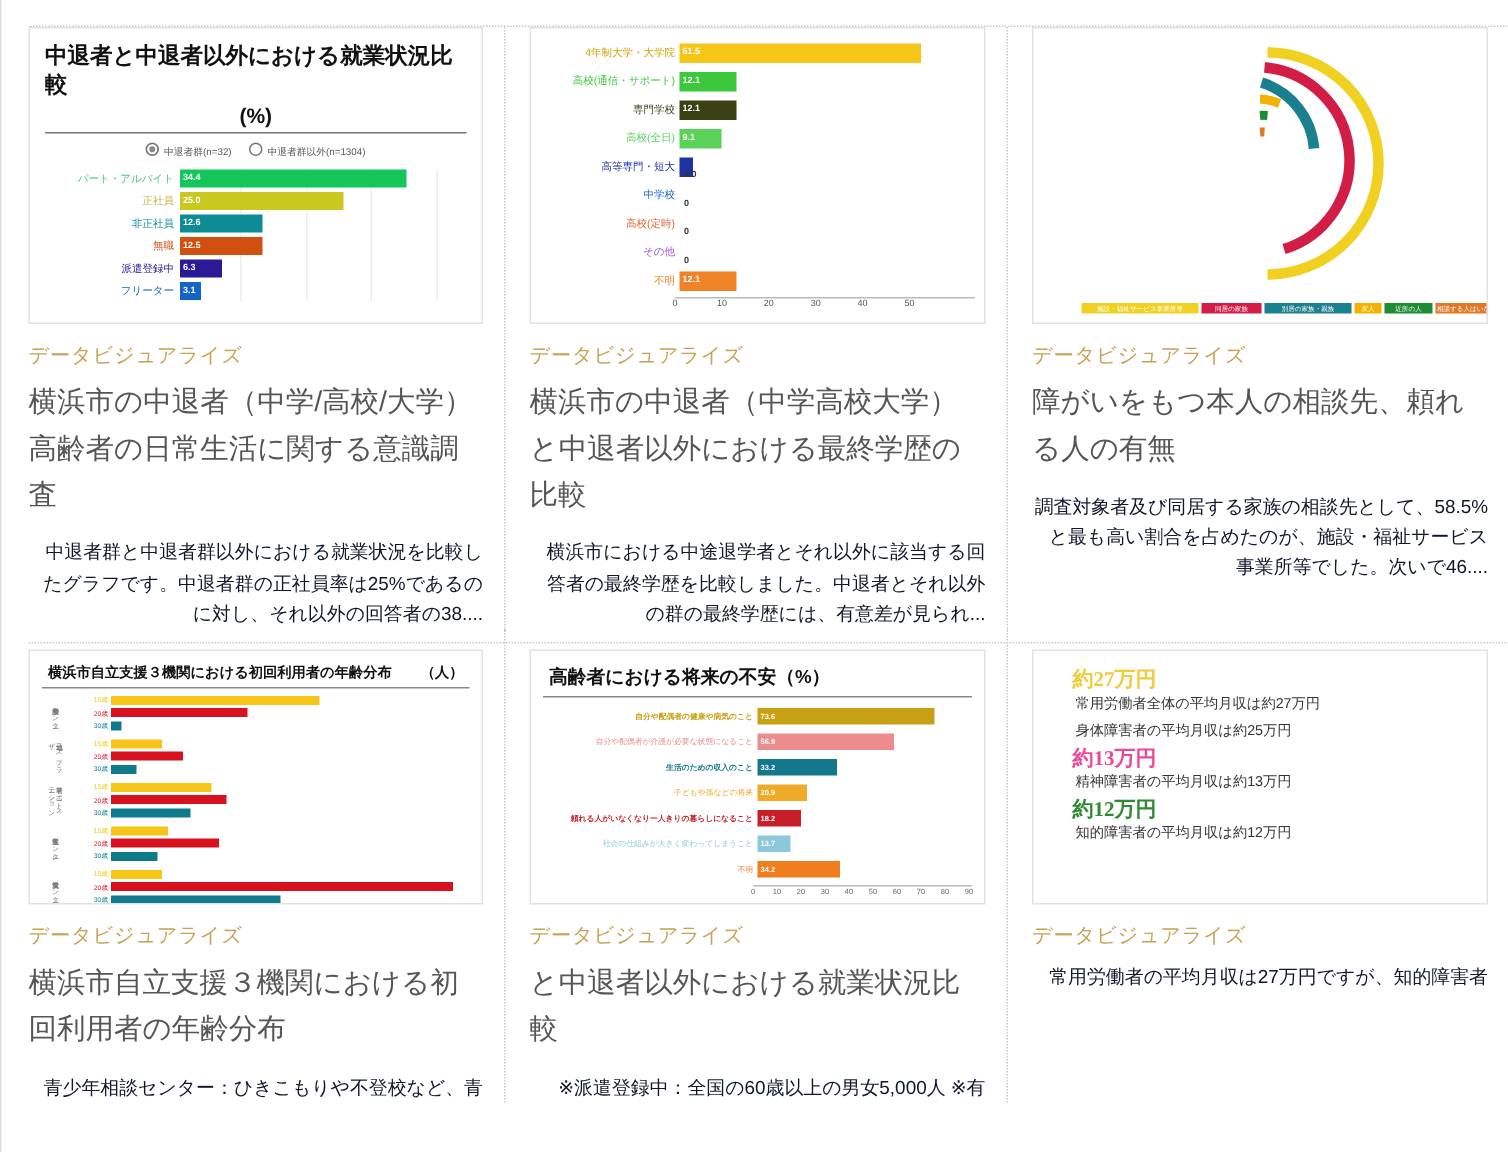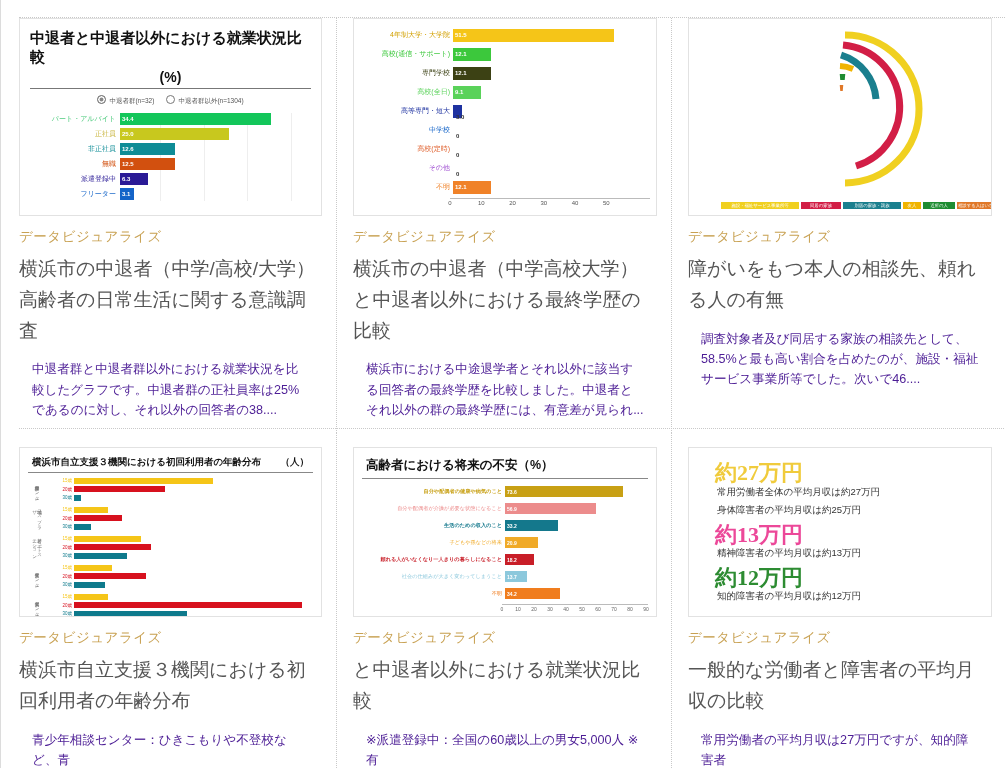--- a/index.html
+++ b/index.html
@@ -21,21 +21,21 @@
   .row-rule{position:absolute;left:18px;top:428px;width:987px;border-top:1px dotted #c9c9c9;}
 
   
   .thumb{box-sizing:border-box;background:#fff;border:1px solid #e2e2e2;
          height:198px;overflow:hidden;position:relative;}
   .thumb.wide{height:170px;}
   .thumb.pad{padding:6px 8px;}
 
   .cat{color:#c8a152;font-size:13.5px;margin:12px 0 8px;letter-spacing:.5px;}
   .title{font-size:19px;line-height:1.62;color:#555;font-weight:400;margin:0 0 12px;}
-  .desc{font-size:12.6px;line-height:1.62;color:#4c1d95;margin:13px;}
+  .desc{font-size:12.6px;line-height:1.62;color:#0f172a;margin:0;text-align:right;}
 
   
   .c1head{font-size:15px;font-weight:bold;color:#111;line-height:1.25;padding:4px 2px 0;}
   .c1pct{font-size:14px;font-weight:bold;color:#111;text-align:center;padding:2px 0 3px;}
   .c1rule{border-top:1.5px solid #777;margin:0 2px 6px;}
   .c1legend{display:flex;justify-content:center;gap:12px;font-size:6.5px;color:#555;margin-bottom:7px;align-items:center;}
   .radio{display:inline-block;width:7px;height:7px;border-radius:50%;border:1.2px solid #777;margin-right:3px;vertical-align:-1px;}
   .radio.on{background:#888;box-shadow:inset 0 0 0 1.5px #fff;}
   .c1plot{position:relative;padding-left:0;}
   .c1plot .gl{position:absolute;top:0;bottom:0;width:1px;background:#eee;}
@@ -76,21 +76,21 @@
            padding:3px 4px 4px;margin-bottom:6px;}
   .c5row{display:flex;align-items:center;height:13px;margin-bottom:4px;}
   .c5lab{width:140px;text-align:right;font-size:5.2px;padding-right:3px;white-space:nowrap;}
   .c5bar{height:11px;position:relative;}
   .c5val{position:absolute;left:2px;top:50%;transform:translateY(-50%);font-size:5px;color:#fff;font-weight:bold;}
   .c5axis{margin-left:140px;border-top:1px solid #bbb;position:relative;height:9px;}
   .c5axis span{position:absolute;top:1px;font-size:5px;color:#666;transform:translateX(-50%);}
 
   
   .kpi{padding:12px 0 0 26px;}
-  .kpi .big{font-family:"Liberation Serif","DejaVu Serif",serif;font-size:22px;font-weight:bold;line-height:1.15;}
+  .kpi .big{font-family:"Liberation Serif","DejaVu Serif",serif;font-size:14px;font-weight:bold;line-height:1.15;}
   .kpi .sub{font-size:9.5px;color:#333;margin:0 0 5px 2px;}
 </style>
 </head>
 <body>
 
 <div class="page">
   <div class="top-rule"></div>
   <div class="row-rule"></div>
 
   <div class="grid">
@@ -406,19 +406,18 @@
               <div class="big" style="color: rgb(240, 203, 60);">約27万円</div>
               <div class="sub">常用労働者全体の平均月収は約27万円</div>
               <div class="sub">身体障害者の平均月収は約25万円</div>
               <div class="big" style="color: #ec4899;">約13万円</div>
               <div class="sub">精神障害者の平均月収は約13万円</div>
               <div class="big" style="color: rgb(45, 140, 50);">約12万円</div>
               <div class="sub">知的障害者の平均月収は約12万円</div>
             </div>
         </div>
         <div class="cat">データビジュアライズ</div>
-        <div class="title">一般的な労働者と障害者の平均月収の比較</div>
         <div class="desc">常用労働者の平均月収は27万円ですが、知的障害者</div>
       </div>
 
     </div>
   </div>
 </div>
 
 </body></html>

